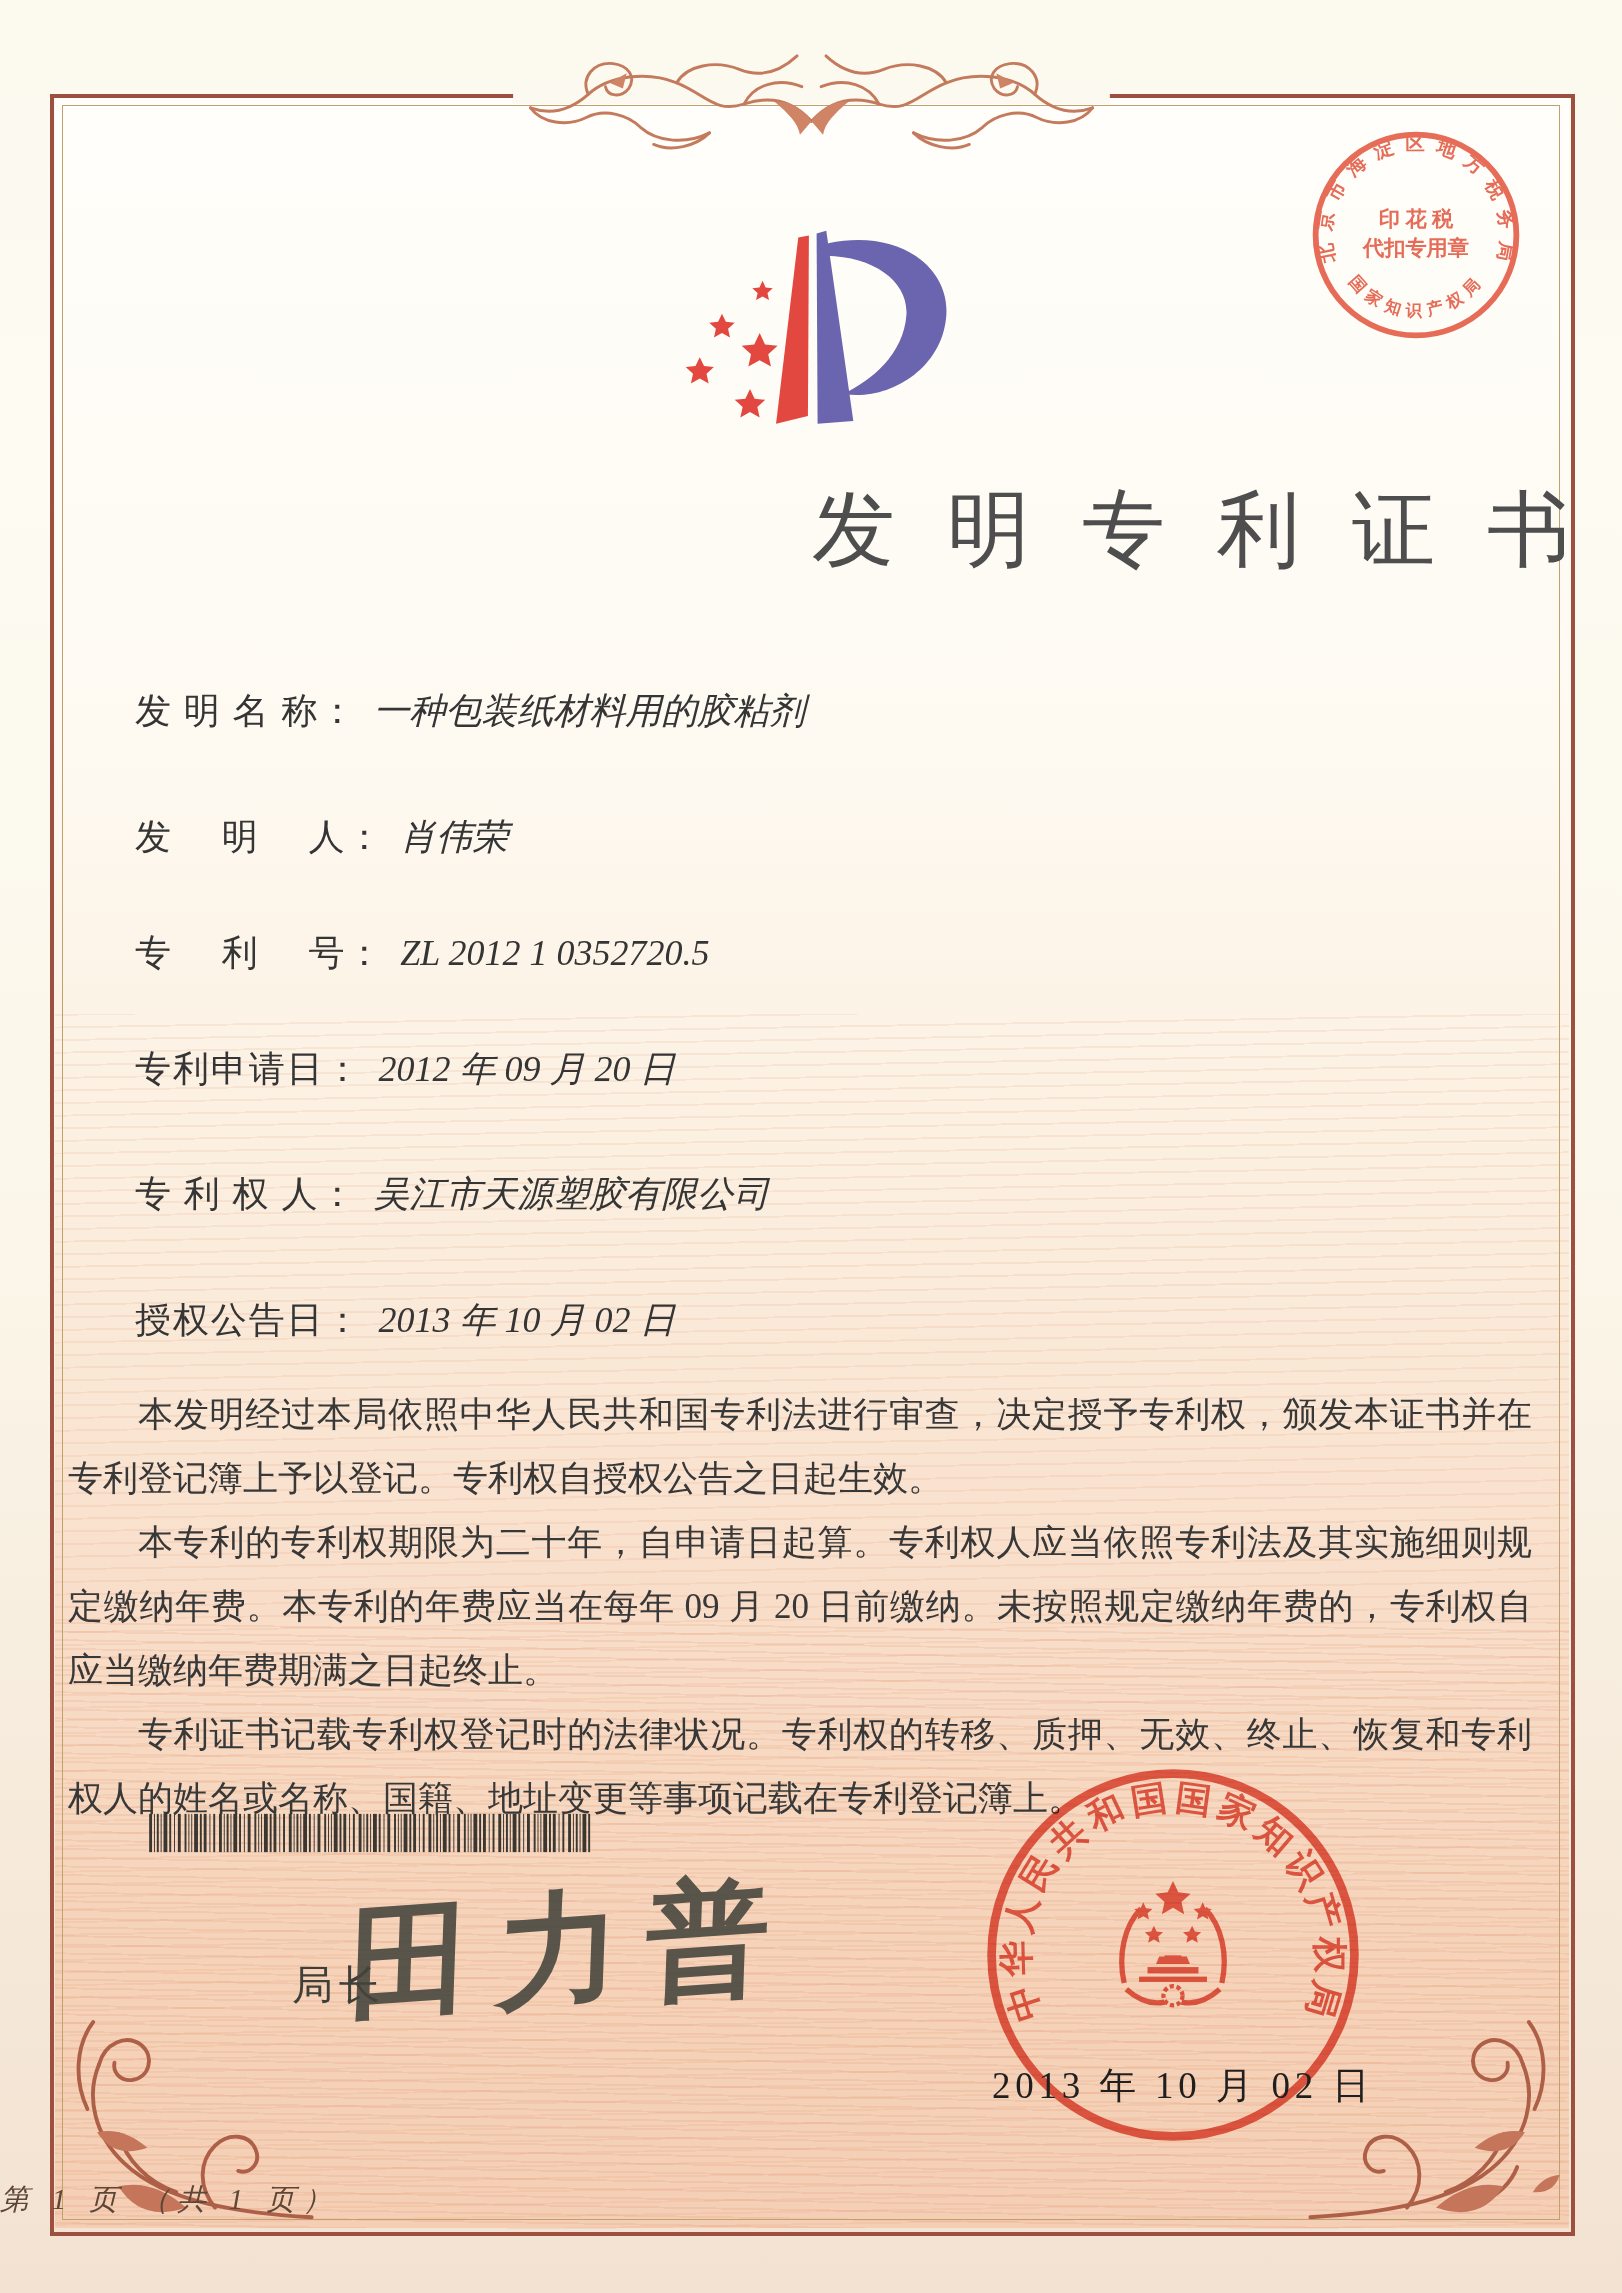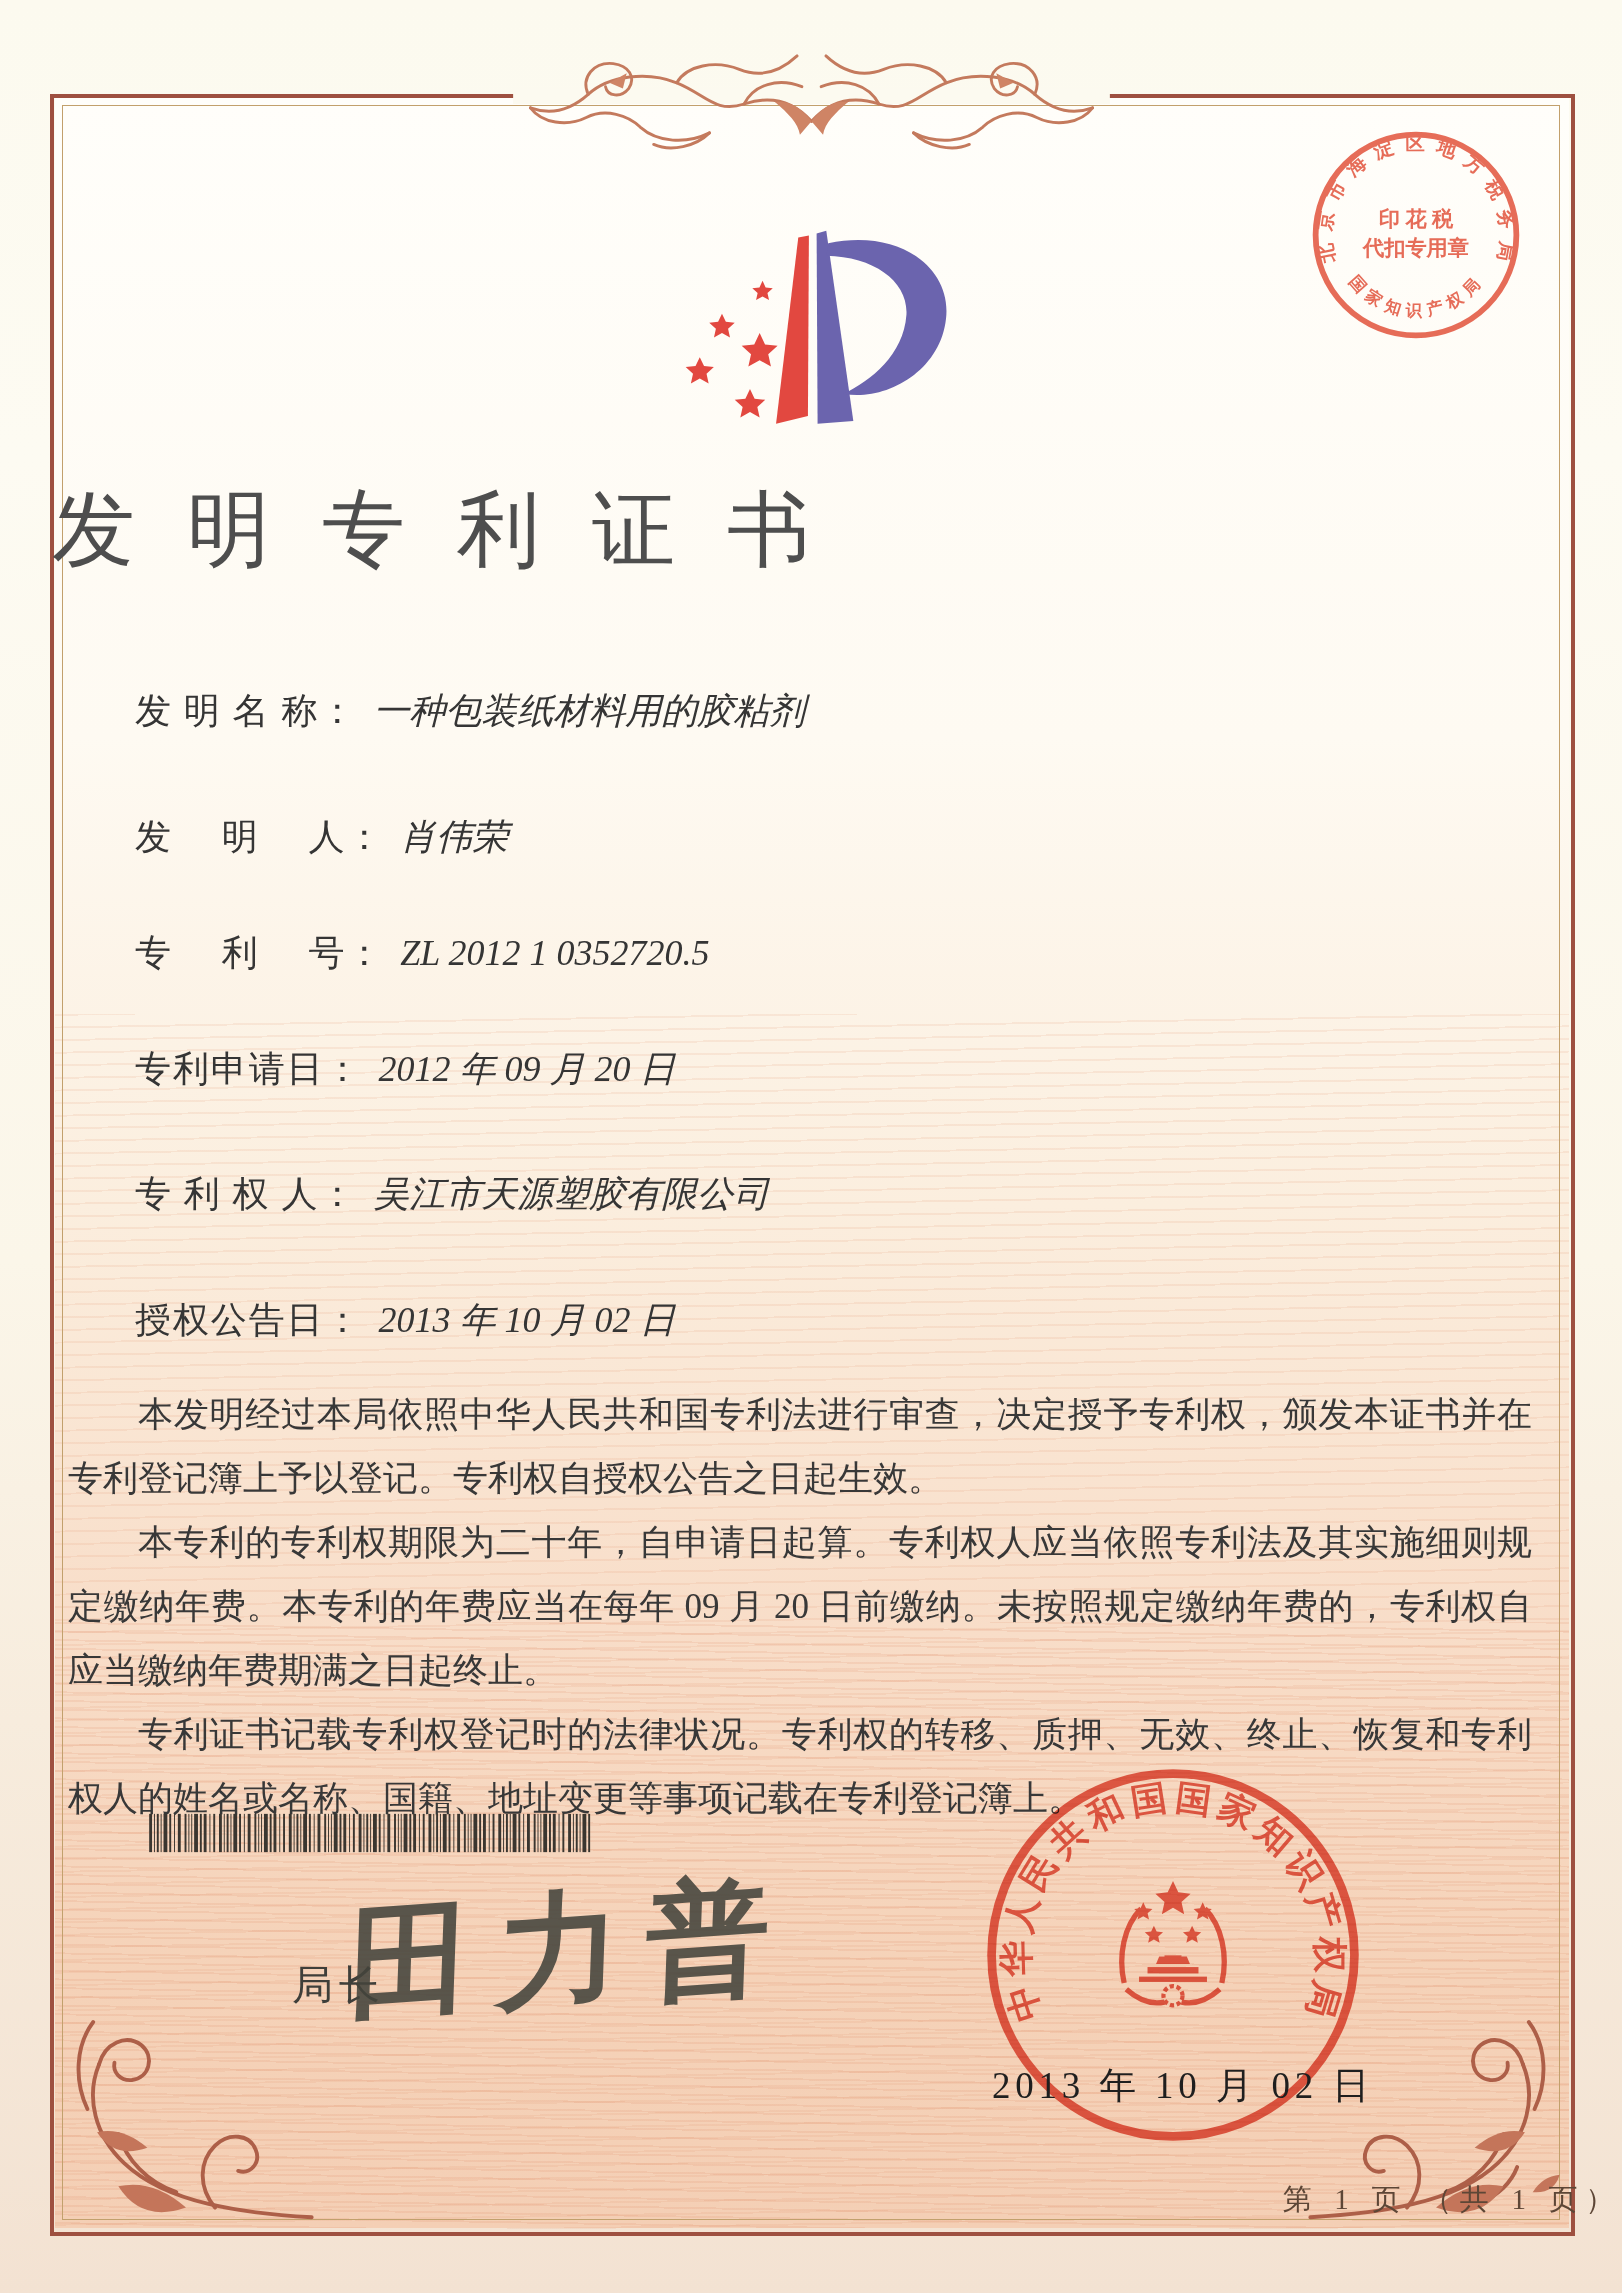--- a/index.html
+++ b/index.html
@@ -22,34 +22,34 @@
     opacity:.85;
   }
   .waves2{
     left:55px;top:1622px;width:1514px;height:606px;
     background:repeating-linear-gradient(181deg,rgba(219,126,88,0.14) 0 1.9px,rgba(255,255,255,0) 1.9px 8.7px);
   }
   
   .frame-outer{left:50px;top:94px;width:1517px;height:2134px;border:4.8px solid #9e5040;}
   .frame-inner{left:62px;top:105px;width:1496px;height:2113px;border:1.9px solid #c2a06c;}
   .cert-no{left:97px;top:239px;font-size:34px;letter-spacing:6.8px;color:#4a4a4a;}
-  .title{left:0;top:475px;width:1622px;text-align:left;font-size:83px;letter-spacing:52px;text-indent:52px;color:#4e4e4e;}
+  .title{left:0;top:475px;width:1622px;text-align:right;font-size:83px;letter-spacing:52px;text-indent:52px;color:#4e4e4e;}
   .field{left:135px;font-size:36px;color:#353535;white-space:nowrap;}
   .field .lab{letter-spacing:1.9px;margin-top:44px;}
   .field .val{margin-left:16px;font-style:italic;}
   .paras{left:68px;top:1383px;width:1464px;font-size:35px;line-height:64px;color:#383838;text-align:justify;}
   .paras p{margin:0;text-indent:2em;}
   .sig-title{left:246px;top:1958px;font-size:41px;color:#3f3f3a;letter-spacing:5.8px;margin-left:46px;}
   .sig-name{
     left:348px;top:1868px;font-size:124px;color:#44443c;font-weight:bold;
     transform:rotate(-4deg) skewX(-6deg);letter-spacing:25px;opacity:.88;
     font-family:"DejaVu Serif","Liberation Serif",serif;
   }
   .issue-date{left:980px;top:2061px;width:406px;text-align:center;font-size:37px;letter-spacing:4.8px;color:#1f1f1f;z-index:6;}
-  .footer{left:0;top:2180px;width:1622px;text-align:right;font-size:29px;letter-spacing:7.7px;color:#5d4636;}
+  .footer{left:0;top:2180px;width:1622px;text-align:left;font-size:29px;letter-spacing:7.7px;color:#5d4636;font-style:italic;}
   .seal-wrap{left:980px;top:1762px;width:386px;height:386px;z-index:5;mix-blend-mode:multiply;}
   .tax-wrap{left:1305px;top:124px;width:222px;height:222px;mix-blend-mode:multiply;}
   .logo-wrap{left:637px;top:191px;width:338px;height:285px;}
   .barcode{left:145px;top:1811px;width:456px;height:44px;}
   .orn-top{left:512px;top:27px;width:599px;height:154px;}
   .orn-br{right:41px;bottom:39px;width:290px;height:290px;}
   .orn-bl{left:41px;bottom:39px;width:290px;height:290px;transform:scaleX(-1);}
   text{font-family:"Liberation Serif","DejaVu Serif",serif;}
 </style>
 </head>

